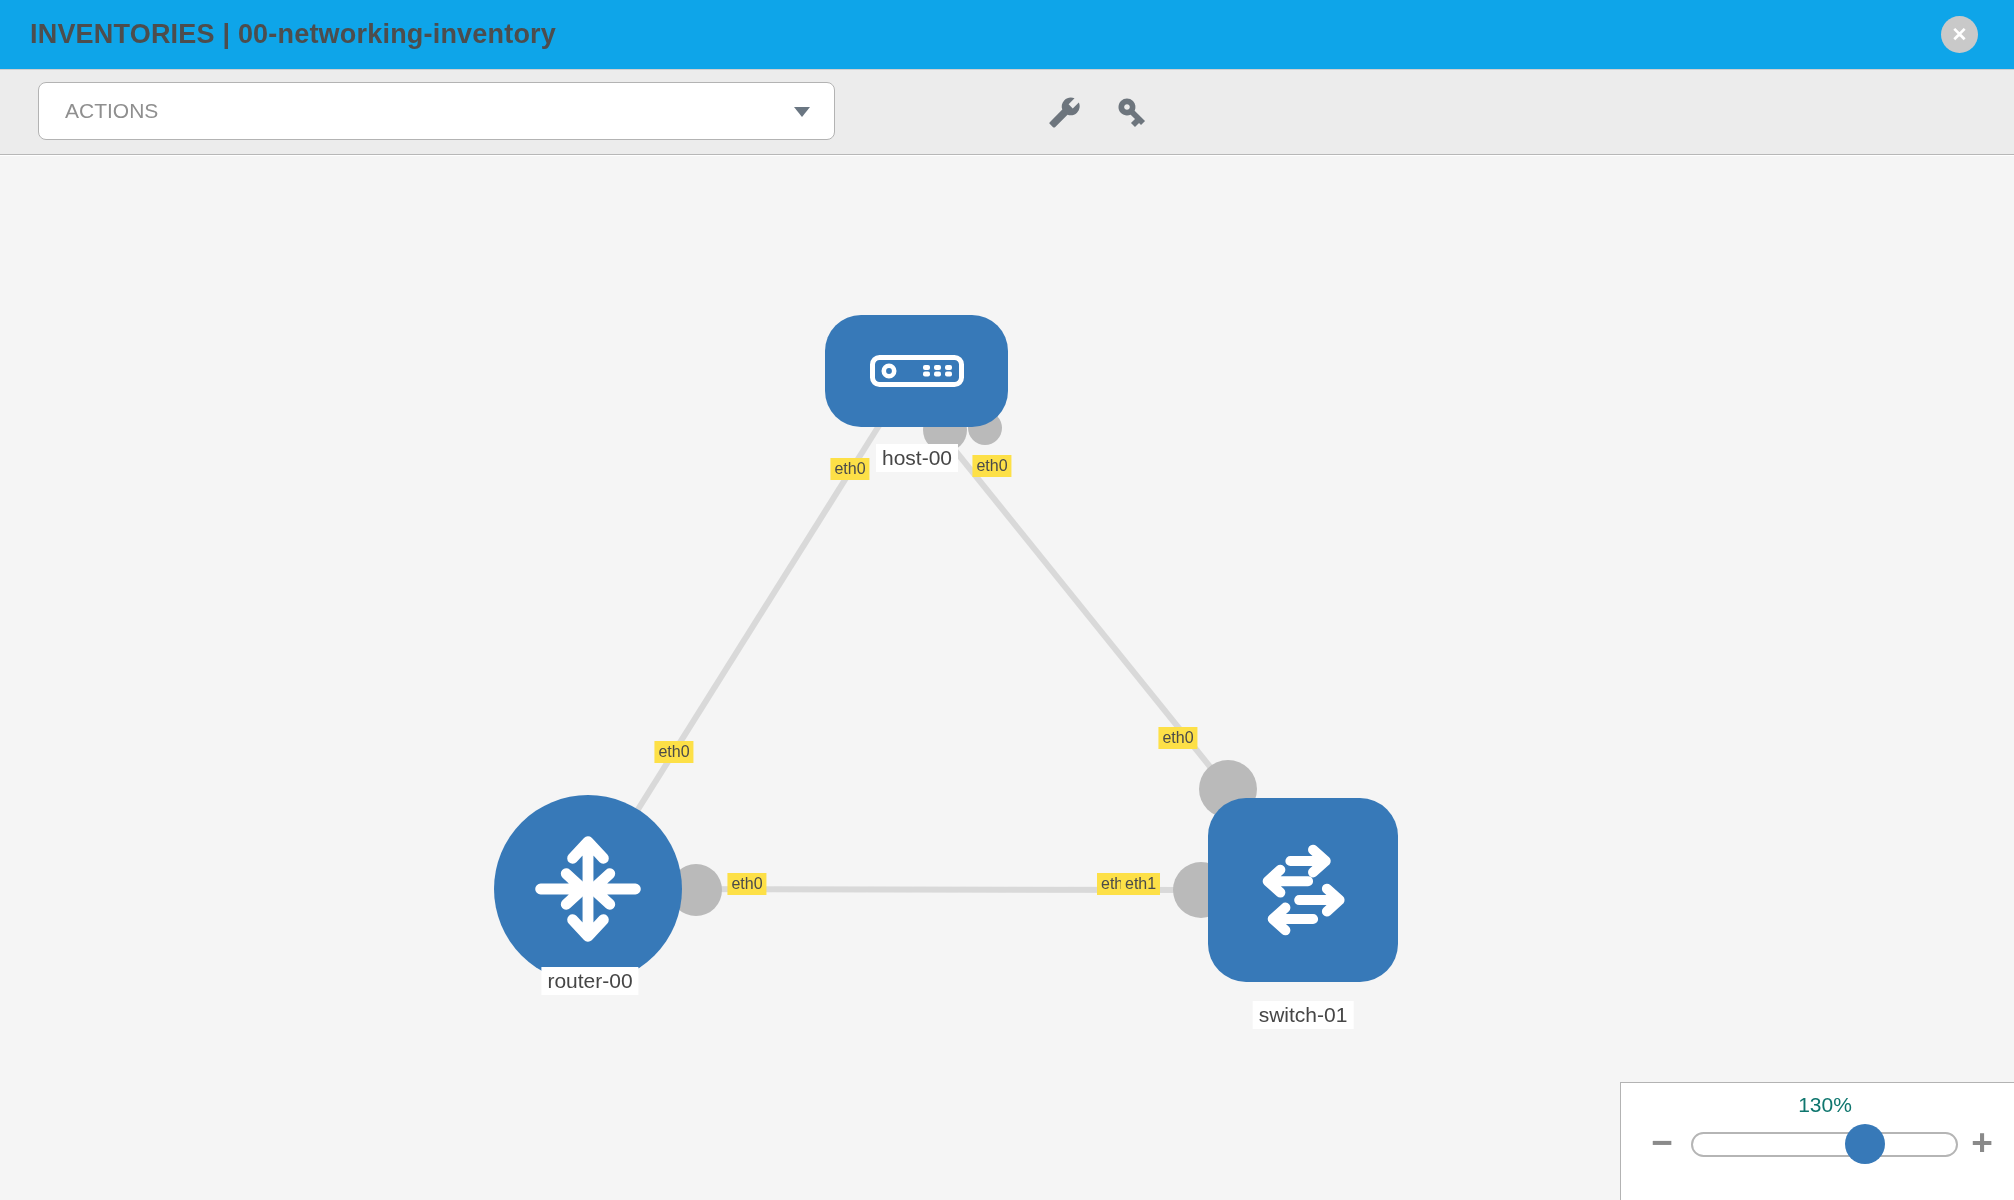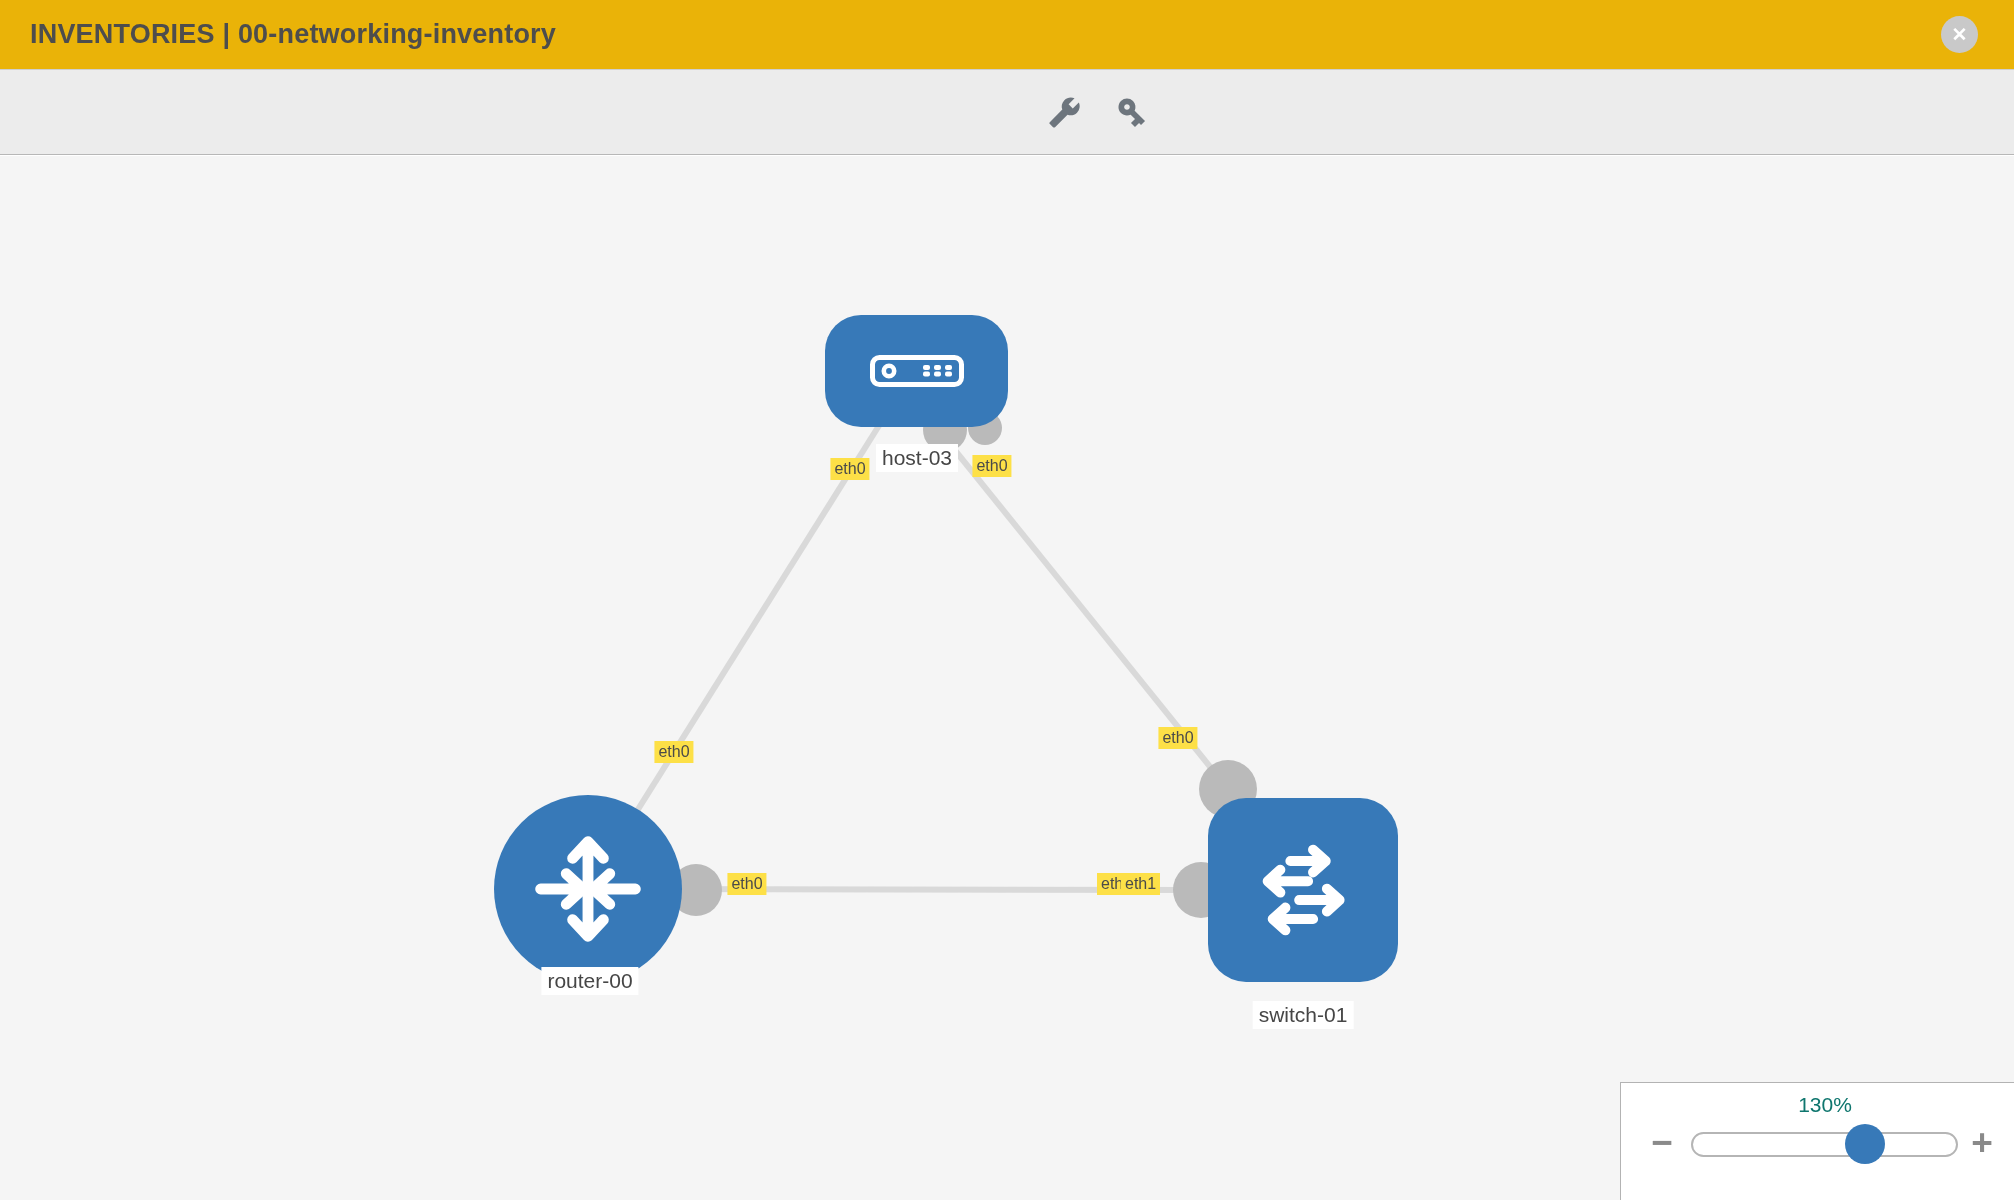--- a/index.html
+++ b/index.html
@@ -1,21 +1,21 @@
 <!DOCTYPE html>
 <html><head>
 <meta charset="utf-8">
 <style>
   * { margin:0; padding:0; box-sizing:border-box; }
   html,body { width:2014px; height:1200px; overflow:hidden; }
   body { font-family:"Liberation Sans", sans-serif; background:#ffffff; }
   .window { position:relative; width:2014px; height:1200px; overflow:hidden; }
 
   
-  .header { position:relative; height:70px; background:#eab308; border-bottom:1px solid #cfcfcf; display:flex; align-items:center; }
+  .header { position:relative; height:70px; background:#0ea5e9; border-bottom:1px solid #cfcfcf; display:flex; align-items:center; }
   .title { margin-left:30px; font-size:27px; font-weight:bold; color:#4d4d4d; letter-spacing:.2px; }
   .close-btn { position:absolute; right:36px; top:16px; width:37px; height:37px; border-radius:50%; background:#c9c9c9; color:#fff; display:flex; align-items:center; justify-content:center; font-size:19px; font-weight:bold; cursor:pointer; }
 
   
   .toolbar { position:relative; height:85px; background:#ececec; border-bottom:1px solid #b7b7b7; }
   .select { position:absolute; top:12px; height:58px; background:#fff; border:1px solid #b3b3b3; border-radius:8px; display:flex; align-items:center; padding:0 26px; color:#8f8f8f; font-size:21px; cursor:pointer; }
   .select .chev { position:absolute; right:24px; top:24px; width:0; height:0; border-left:8px solid transparent; border-right:8px solid transparent; border-top:10px solid #6a7682; }
   .actions-box { left:38px; width:797px; }
   .search-box { left:1182px; width:796px; }
   .tool-btn { position:absolute; top:22px; width:40px; height:40px; display:flex; align-items:center; justify-content:center; cursor:pointer; }
@@ -62,20 +62,24 @@
 <div class="window">
 
   <div class="header">
     <div class="title">INVENTORIES | 00-networking-inventory</div>
     <div class="close-btn">
       <span>✕</span>
     </div>
   </div>
 
   <div class="toolbar">
+    <div class="select actions-box">
+      <span>ACTIONS</span>
+      <span class="chev"></span>
+    </div>
 
     <div class="tool-btn wrench-btn">
       <svg width="33" height="33" viewBox="0 0 24 24" style="transform:scaleX(-1)">
         <path d="M22.7 19l-9.1-9.1c.9-2.3.4-5-1.5-6.9-2-2-5-2.4-7.4-1.3L9 6 6 9 1.6 4.7C.4 7.1.9 10.1 2.9 12.1c1.9 1.9 4.6 2.4 6.9 1.5l9.1 9.1c.4.4 1 .4 1.4 0l2.3-2.3c.5-.4.5-1.1.1-1.4z"></path>
       </svg>
     </div>
 
     <div class="tool-btn key-btn">
       <svg width="34" height="34" viewBox="0 0 24 24" style="transform:rotate(45deg)">
         <path d="M12.65 10C11.83 7.67 9.61 6 7 6c-3.31 0-6 2.69-6 6s2.69 6 6 6c2.61 0 4.83-1.67 5.65-4H17v4h4v-4h2v-4H12.65zM7 14c-1.1 0-2-.9-2-2s.9-2 2-2 2 .9 2 2-.9 2-2 2z"></path>
@@ -131,21 +135,21 @@
       <svg width="128" height="126" viewBox="0 0 100 100">
         <g stroke="#fff" stroke-width="8" stroke-linecap="round" stroke-linejoin="round" fill="none">
           <path d="M40 27 L64 27 M58 18 L68 27 L58 36"></path>
           <path d="M54 43 L26 43 M32 34 L22 43 L32 52"></path>
           <path d="M47 58 L75 58 M69 49 L79 58 L69 67"></path>
           <path d="M58 73 L30 73 M36 64 L26 73 L36 82"></path>
         </g>
       </svg>
     </div>
 
-    <div class="nlabel lbl-host">host-03</div>
+    <div class="nlabel lbl-host">host-00</div>
     <div class="nlabel lbl-router">router-00</div>
     <div class="nlabel lbl-switch">switch-01</div>
 
     <div class="iflabel ifc if-e1">eth0</div>
     <div class="iflabel ifc if-e2">eth0</div>
     <div class="iflabel ifc if-e3">eth0</div>
     <div class="iflabel ifc if-e4">eth0</div>
     <div class="iflabel ifc if-e5">eth0</div>
     <div class="iflabel if-e6-back">eth0</div>
     <div class="iflabel if-e6-front">eth1</div>

